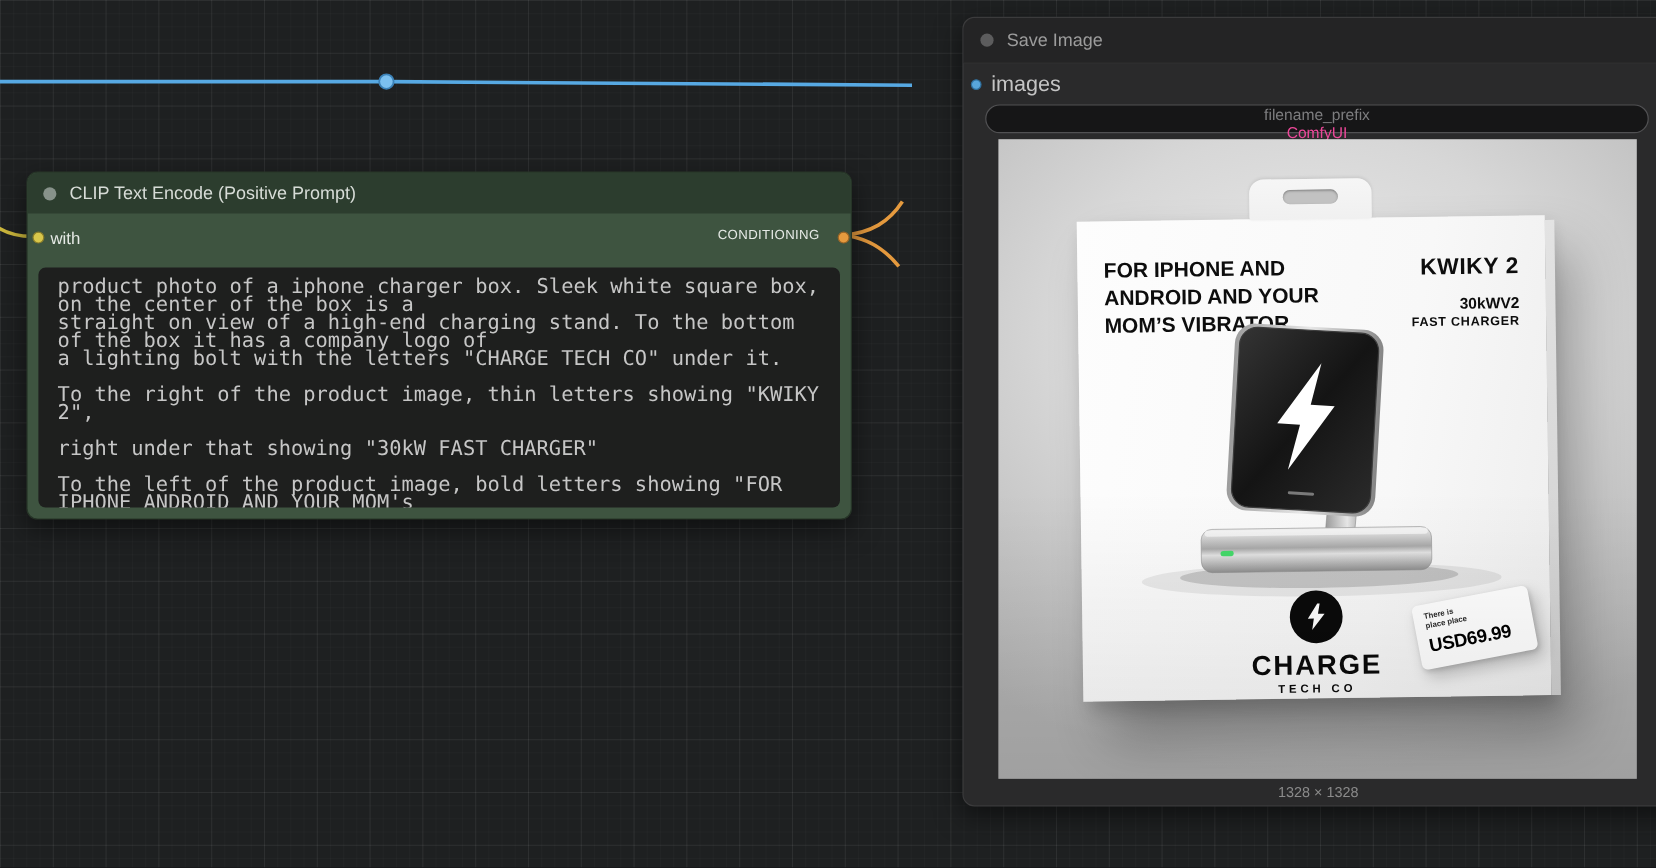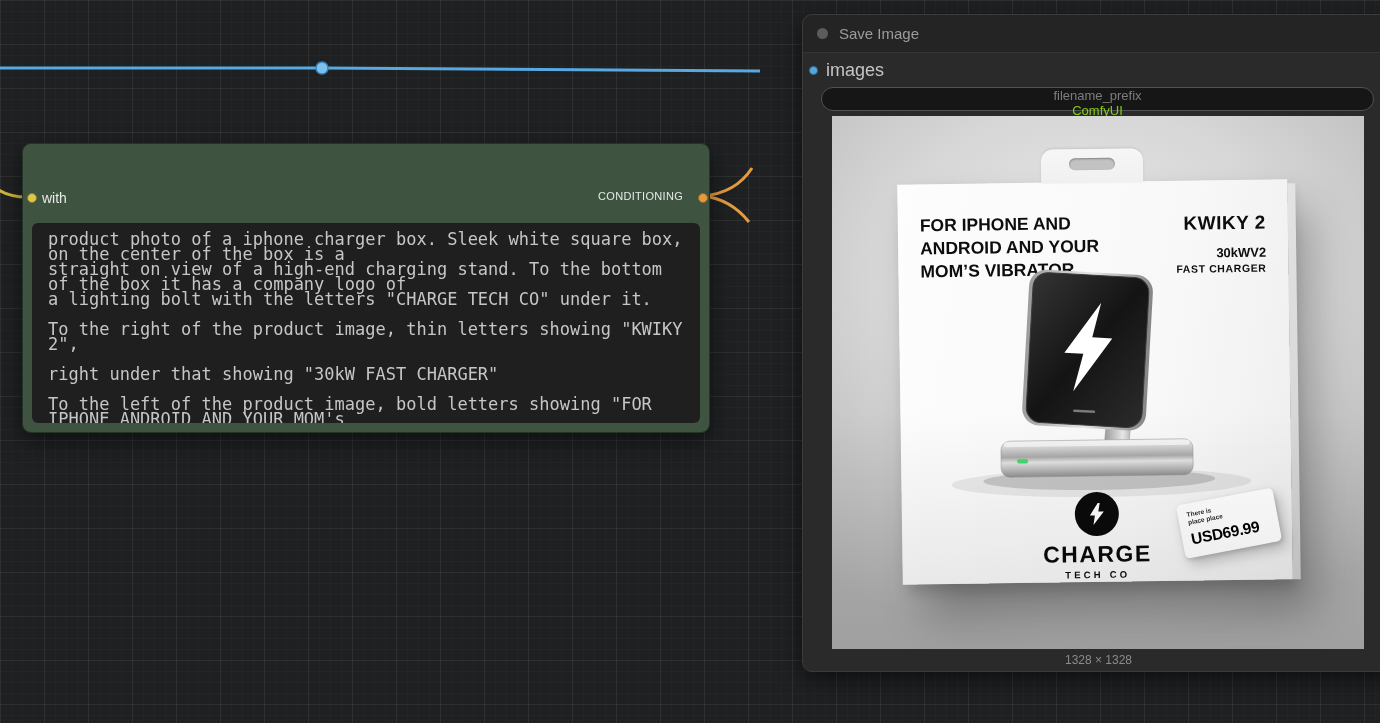--- a/index.html
+++ b/index.html
@@ -47,21 +47,21 @@
   .node-save .title { color:#9c9c9c; font-size:15px; }
   .images-slot { position:absolute; left:6px; top:46px; height:18px; display:flex; align-items:center; gap:8px; }
   .images-dot { width:9px; height:9px; border-radius:50%; background:#58a6dc; border:1px solid #2f6f9e; }
   .images-label { color:#c4c4c4; font-size:18px; }
   .filename-widget {
     position:absolute; left:18px; right:20px; top:72px; height:24px;
     background:#161617; border:1px solid #515153; border-radius:12px;
     display:flex; align-items:center; justify-content:space-between; padding:0 15px; font-size:13px;flex-direction:column;
   }
   .fw-label { color:#7d7d7f; }
-  .fw-value { color:#84cc16; }
+  .fw-value { color:#ec4899; }
   .dims { position:absolute; left:0; right:0; top:638px; text-align:center; color:#8b8b8b; font-size:12px; }
 
   
   .preview { position:absolute; left:29px; top:101px; width:532px; height:533px; }
   .photo {
     position:relative; width:532px; height:533px; overflow:hidden;
     background: radial-gradient(ellipse 75% 60% at 48% 30%, #ebebeb 0%, #d7d7d7 52%, #b2b2b2 115%);
   }
   .photo::after { content:""; position:absolute; inset:0; background:linear-gradient(180deg, transparent 55%, rgba(0,0,0,0.10)); pointer-events:none; }
   .box {
@@ -103,20 +103,24 @@
   <path d="M -8 68 L 322 68 C 500 68 645 70 760 71" stroke="#57a9e3" stroke-width="3" fill="none"></path>
   <circle cx="322" cy="68" r="6" fill="#7cc0ef" stroke="#3c82b8" stroke-width="1.5"></circle>
 
   <path d="M -80 140 C -10 140 -30 197 27 197" stroke="#cdb83d" stroke-width="3" fill="none"></path>
 
   <path d="M 703 196 C 726 194 741 185 752 168" stroke="#e59a3e" stroke-width="3" fill="none"></path>
   <path d="M 703 196 C 722 198 737 207 749 222" stroke="#e59a3e" stroke-width="3" fill="none"></path>
 </svg>
 
 <div class="node node-clip">
+  <div class="titlebar">
+    <span class="title-dot"></span>
+    <span class="title">CLIP Text Encode (Positive Prompt)</span>
+  </div>
   <span class="slot-dot dot-clip"></span>
   <span class="clip-label">with</span>
   <span class="cond-label">CONDITIONING</span>
   <span class="slot-dot dot-cond"></span>
   <div class="prompt-box">product photo of a iphone charger box. Sleek white square box, on the center of the box is a
 straight on view of a high-end charging stand. To the bottom of the box it has a company logo of
 a lighting bolt with the letters "CHARGE TECH CO" under it.
 
 To the right of the product image, thin letters showing "KWIKY 2",
 

